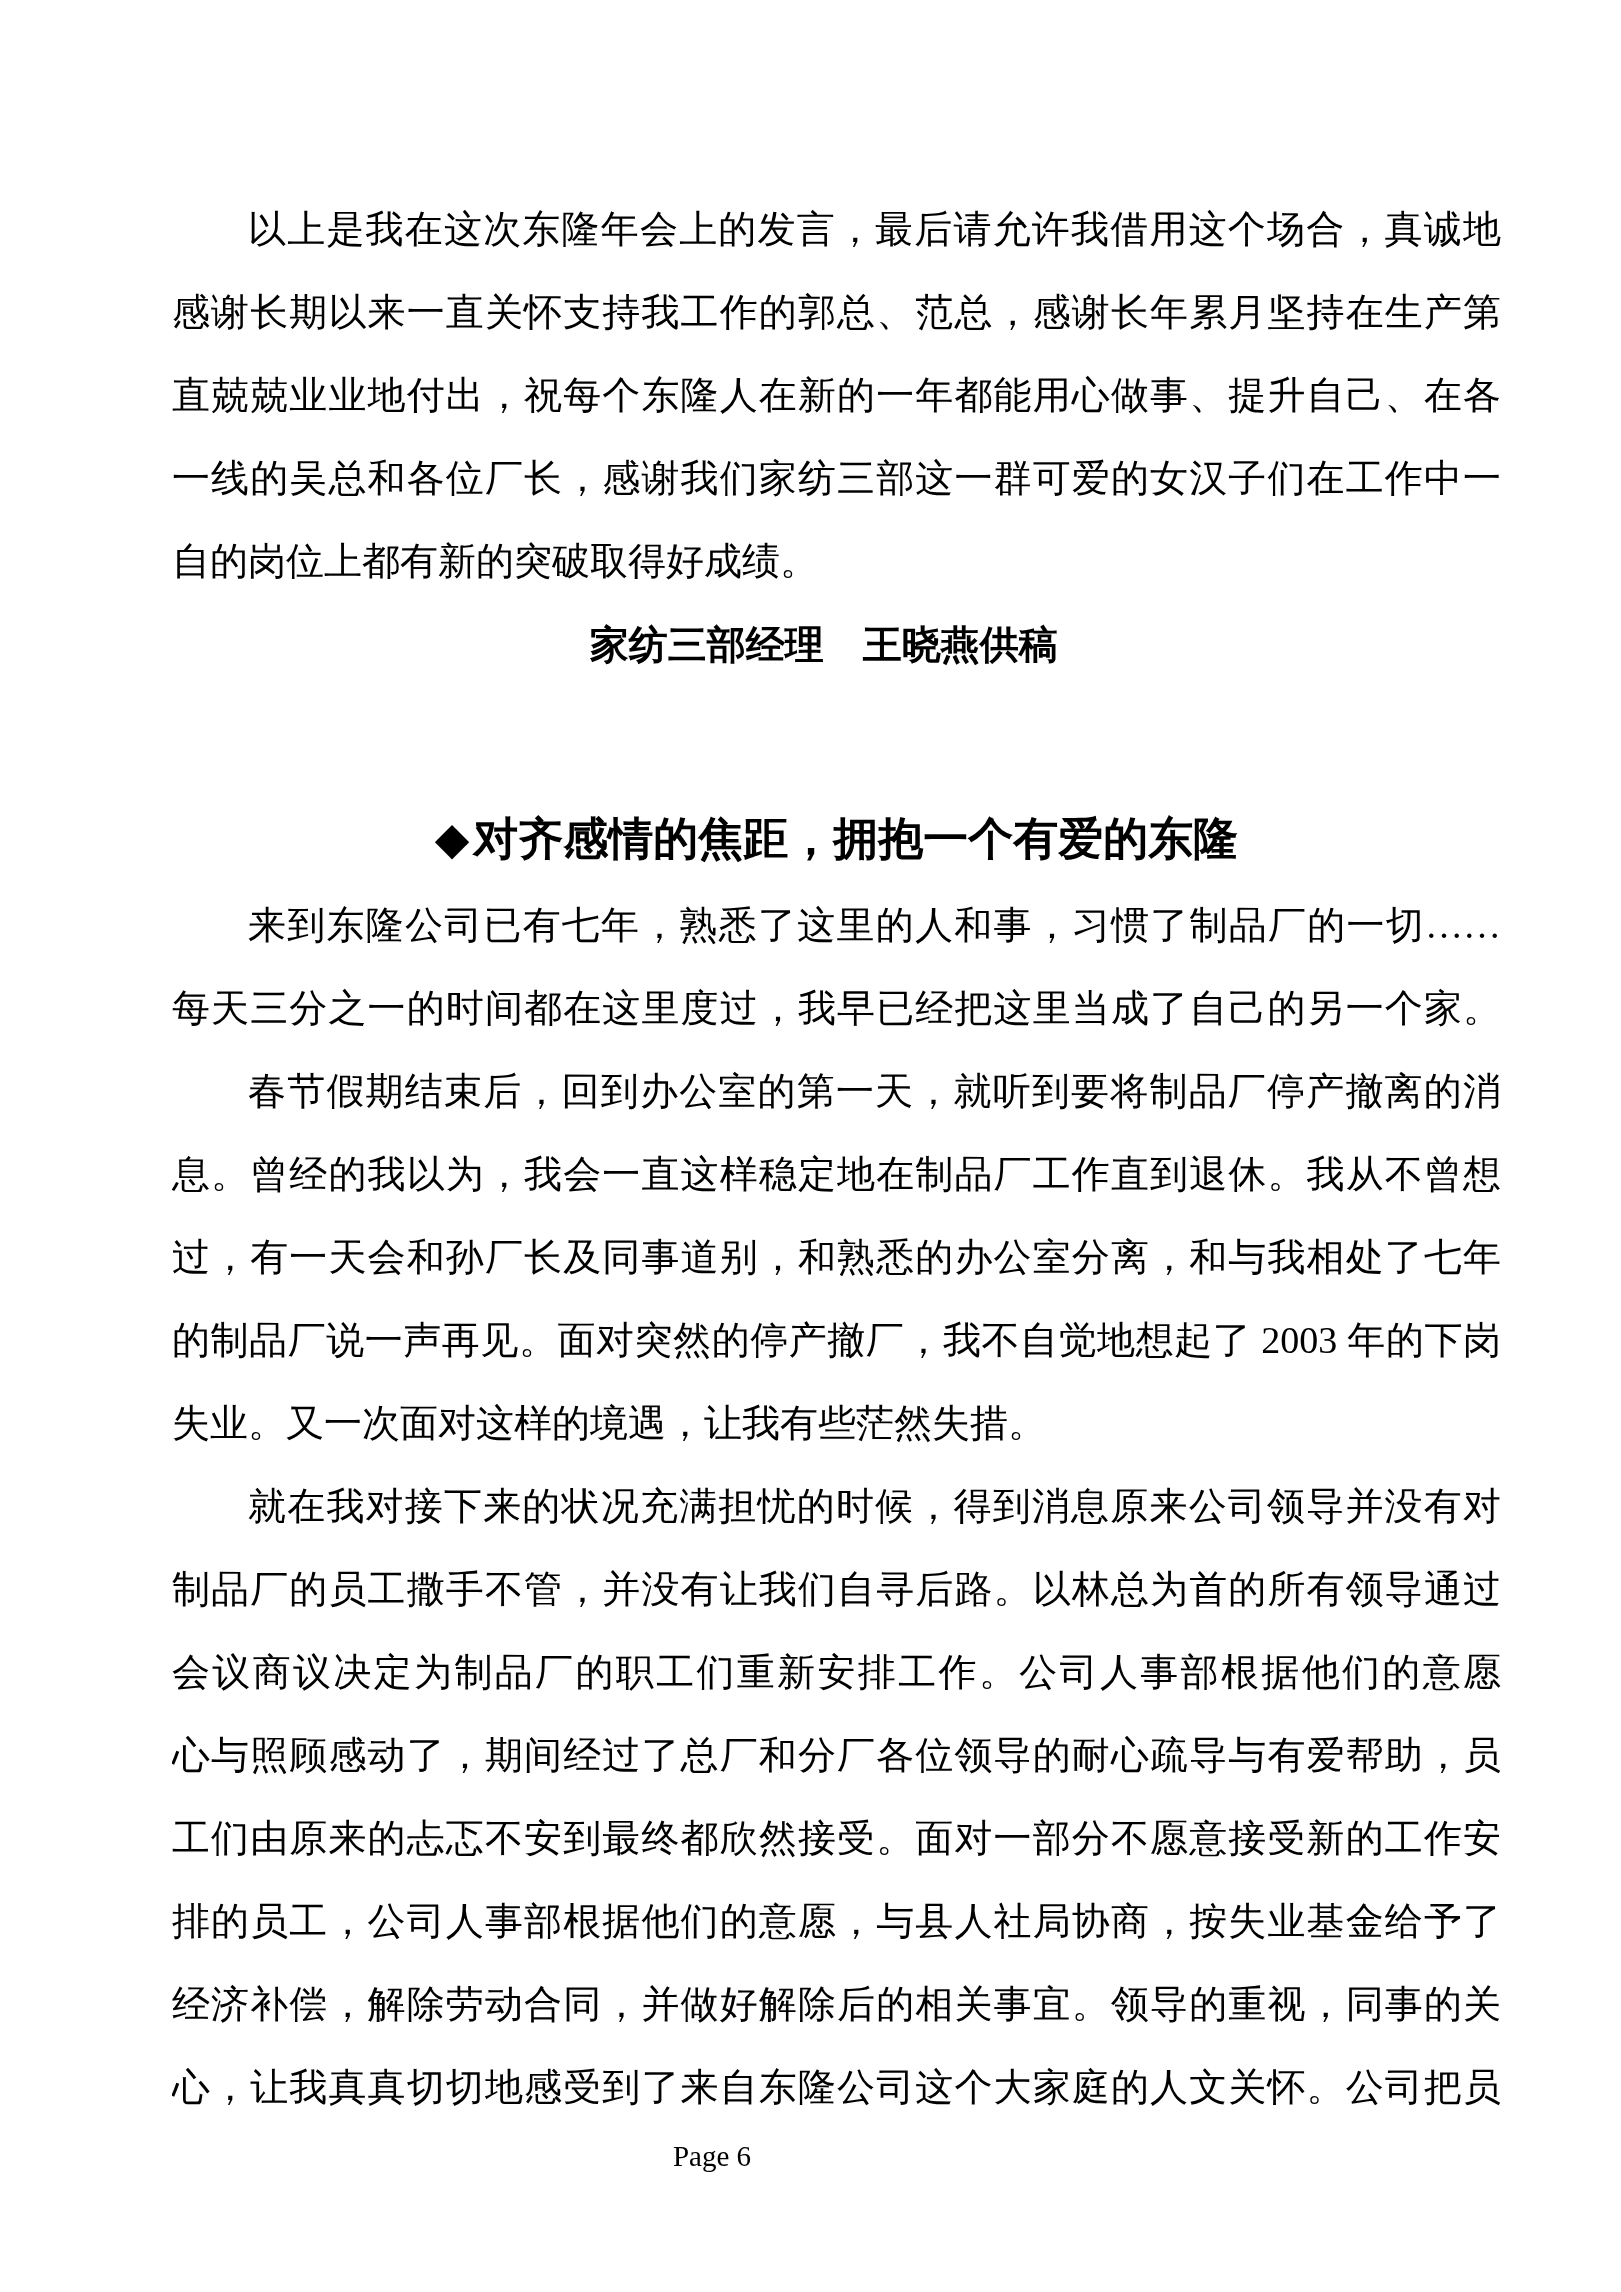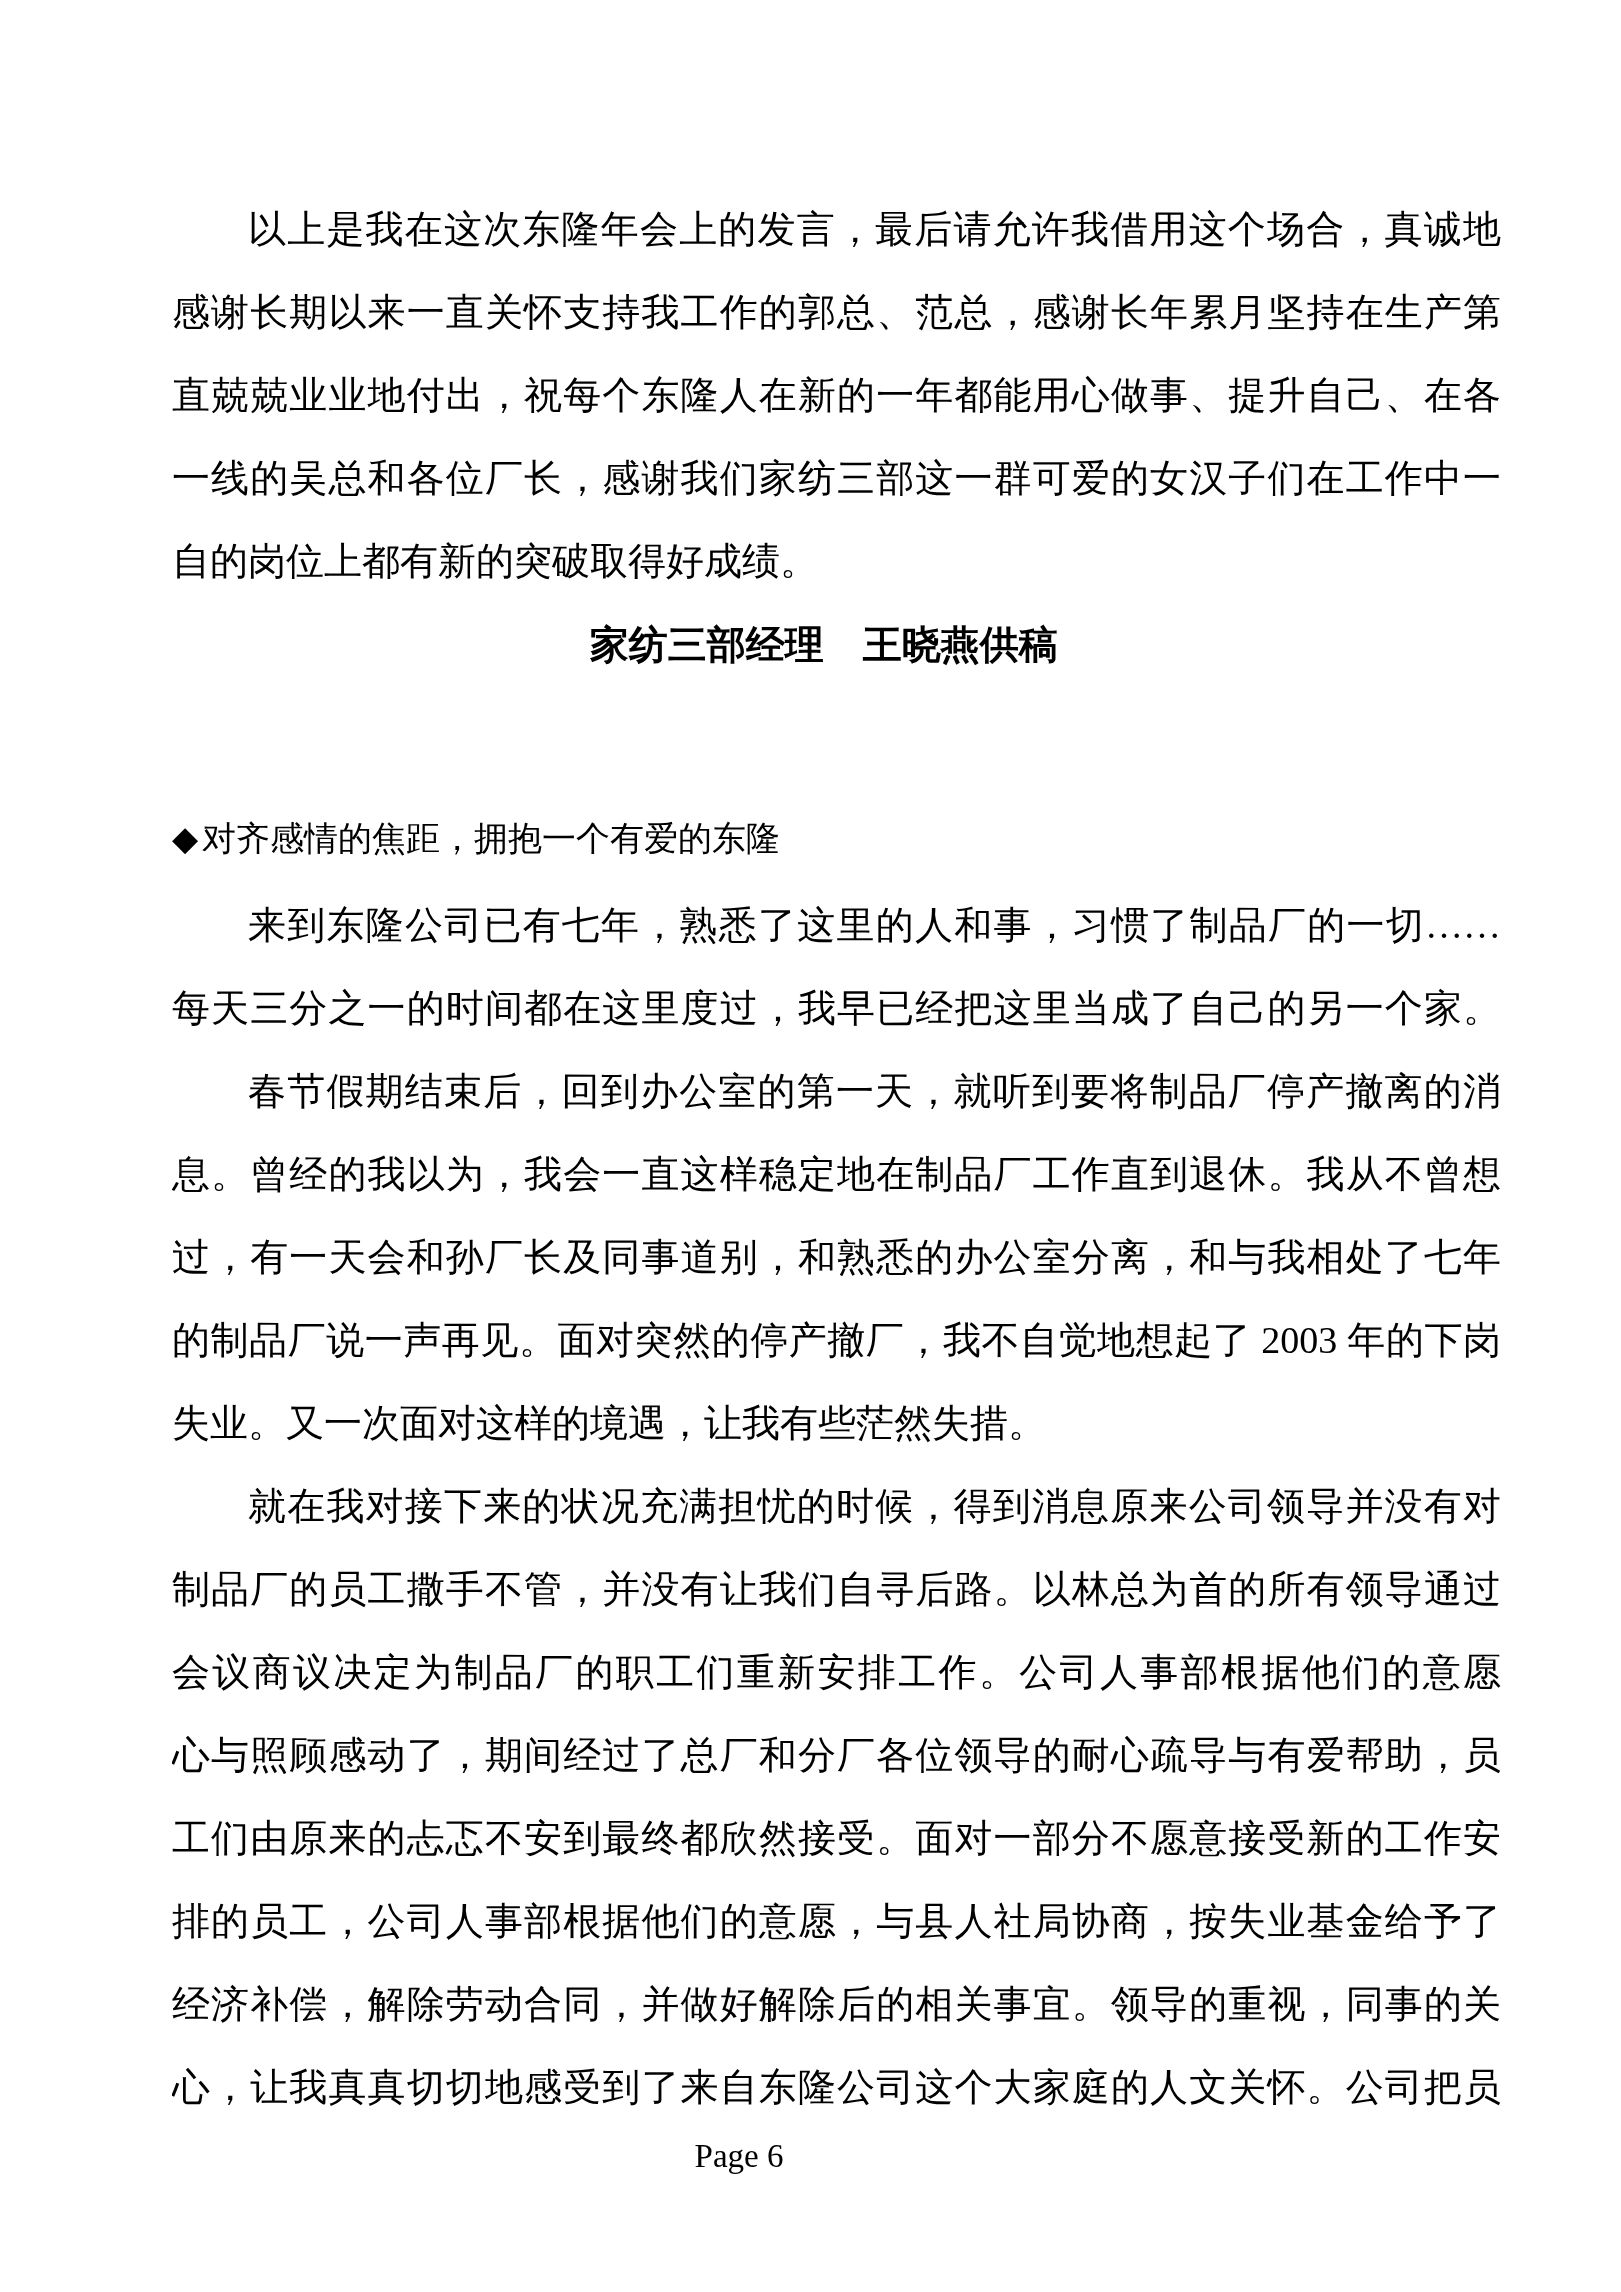--- a/index.html
+++ b/index.html
@@ -37,36 +37,37 @@
   .signature {
     font-size: 39px;
     font-weight: bold;
     line-height: 83px;
     height: 83px;
     text-align: center;
     padding-right: 25.5px;
   }
   .heading {
     margin-top: 108px;
-    font-size: 34px;
-    font-weight: normal;
+    font-size: 45px;
+    font-weight: bold;
     line-height: 90px;
     height: 90px;
     white-space: nowrap;
+    text-align: center;
   }
   .heading .bullet {
     display: inline-block;
     margin-right: 3.9px;
   }
   .footer {
     position: absolute;
-    left: 739px;
+    left: 712px;
     top: 2139px;
     transform: translateX(-50%);
-    font-size: 33px;
+    font-size: 29px;
     line-height: 35px;
   }
 </style>
 </head>
 <body>
 
 <div class="content">
 
   <div>
     <div class="line indent">以上是我在这次东隆年会上的发言，最后请允许我借用这个场合，真诚地</div>

